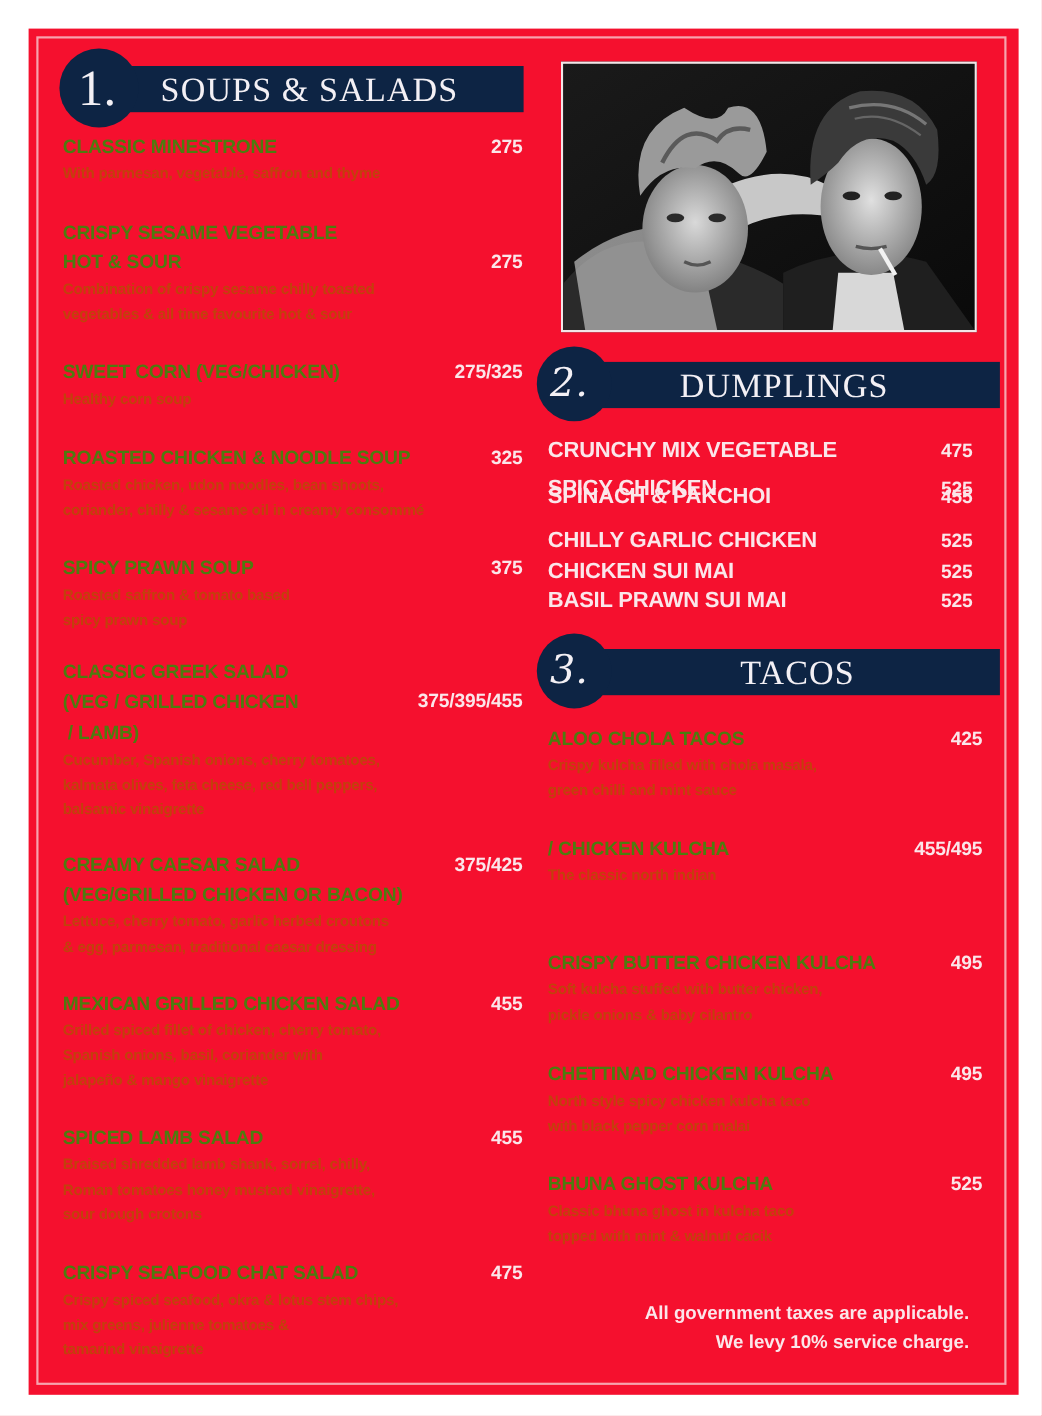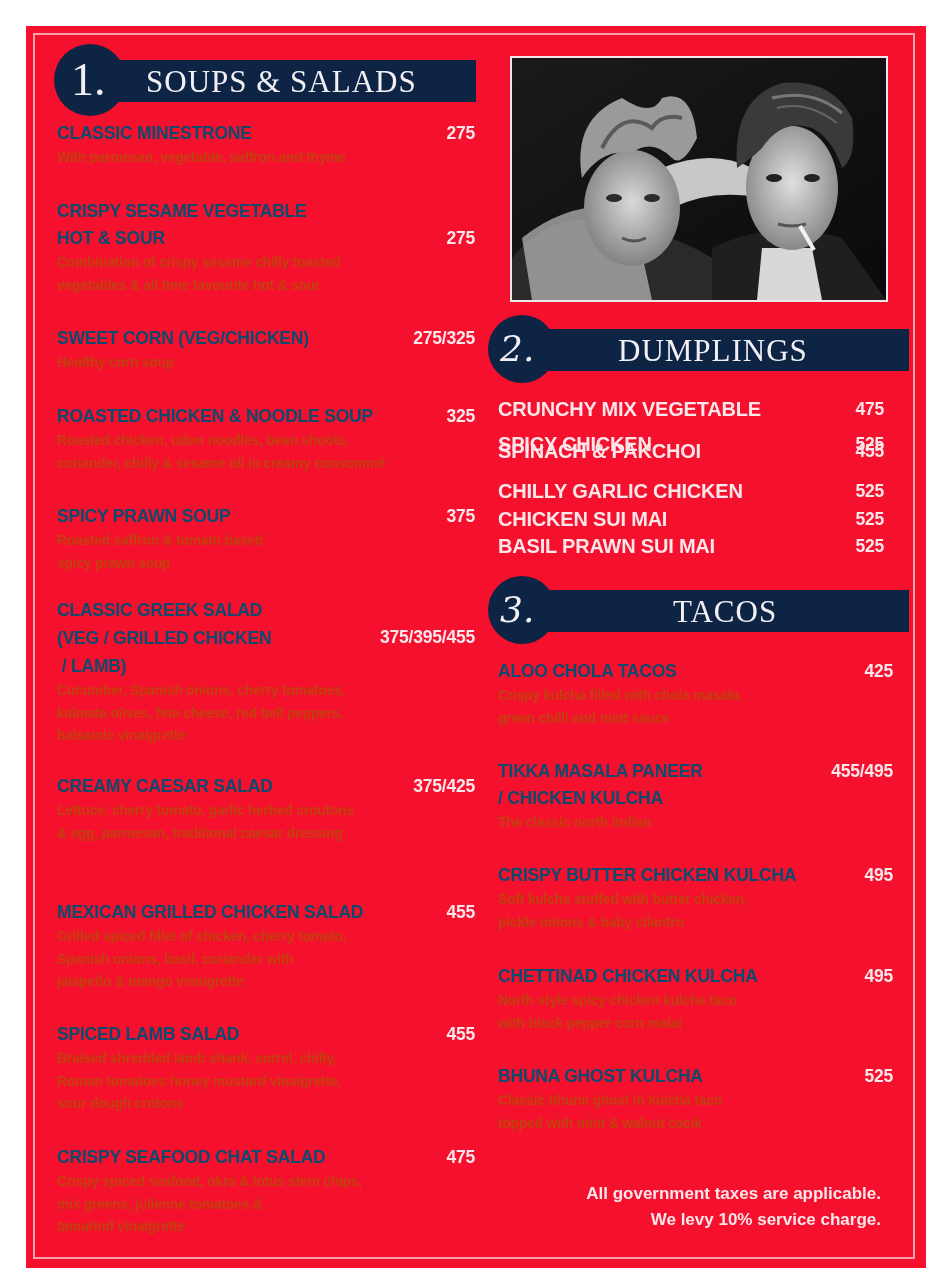--- a/index.html
+++ b/index.html
@@ -6,21 +6,21 @@
   body { width:947px; height:1287px; position:relative; overflow:hidden; font-family:"Liberation Sans", sans-serif; }
   .panel { position:absolute; left:26px; top:26px; width:900px; height:1242px; background:#f5102e; }
   .inner-border { position:absolute; left:33px; top:33px; width:882px; height:1226px; border:2px solid #f7a3ae; box-sizing:border-box; }
   .sec-head { position:absolute; height:42px; }
   .sec-head .bar { position:absolute; top:0; height:42px; background:#0d2444; }
   .sec-head .circle { position:absolute; border-radius:50%; background:#0d2444; }
   .sec-head .num { position:absolute; color:#f3f0f5; font-family:"DejaVu Serif", serif; font-style:italic; }
   .sec-head .num.n1 { font-style:normal; font-family:"Liberation Serif", serif; }
   .sec-head .title { position:absolute; top:0; height:42px; line-height:44px; color:#f3f0f5; font-family:"Liberation Serif", serif; font-size:31px; letter-spacing:1px; white-space:nowrap; }
   .item { position:absolute; }
-  .item .name { color:#0c4a6e; font-weight:bold; font-size:17.5px; line-height:27px; font-family:"Liberation Sans", sans-serif; letter-spacing:-0.2px; }
+  .item .name { color:#4d7c0f; font-weight:bold; font-size:17.5px; line-height:27px; font-family:"Liberation Sans", sans-serif; letter-spacing:-0.2px; }
   .item .price { position:absolute; right:0; color:#fbe6ea; font-weight:bold; font-size:17.5px; line-height:27px; text-align:right; letter-spacing:-0.2px; }
   .item .desc { color:#c2410c; font-weight:bold; font-size:13.8px; line-height:22.5px; letter-spacing:-0.2px; }
   .dump-row { position:absolute; left:498px; width:386px; height:27px; }
   .dump-row .name { position:absolute; left:0; color:#fbe6ea; font-weight:bold; font-size:20px; line-height:27px; letter-spacing:-0.2px; }
   .dump-row .price { position:absolute; right:0; color:#fbe6ea; font-weight:bold; font-size:17.5px; line-height:27px; letter-spacing:-0.2px; }
   .photo { position:absolute; left:510px; top:56px; width:378px; height:246px; border:2px solid #f2e6e8; box-sizing:border-box; overflow:hidden; background:#111; }
   .footer-note { position:absolute; right:66px; top:1181px; text-align:right; color:#fbe6ea; font-weight:bold; font-size:17px; line-height:26px; }
 </style>
 </head>
 <body>
@@ -75,20 +75,21 @@
   <div class="name" style="line-height:28px;">(VEG / GRILLED CHICKEN</div>
   <div class="name" style="line-height:28px; white-space:pre;"> / LAMB)</div>
   <div class="desc">Cucumber, Spanish onions, cherry tomatoes,</div>
   <div class="desc">kalmata olives, feta cheese, red bell peppers,</div>
   <div class="desc">balsamic vinaigrette</div>
 </div>
 
 <div class="item" style="left:57px; top:773px; width:418px;">
   <div class="price" style="top:0;">375/425</div>
   <div class="name">CREAMY CAESAR SALAD</div>
+  <div class="name">(VEG/GRILLED CHICKEN OR BACON)</div>
   <div class="desc">Lettuce, cherry tomato, garlic herbed croutons</div>
   <div class="desc">&amp; egg, parmesan, traditional caesar dressing</div>
 </div>
 
 <div class="item" style="left:57px; top:899px; width:418px;">
   <div class="price" style="top:0;">455</div>
   <div class="name">MEXICAN GRILLED CHICKEN SALAD</div>
   <div class="desc">Grilled spiced fillet of chicken, cherry tomato,</div>
   <div class="desc">Spanish onions, basil, coriander with</div>
   <div class="desc">jalapeño &amp; mango vinaigrette</div>
@@ -200,21 +201,20 @@
 
 <div class="item" style="left:498px; top:658px; width:395px;">
   <div class="price" style="top:0;">425</div>
   <div class="name">ALOO CHOLA TACOS</div>
   <div class="desc">Crispy kulcha filled with chola masala,</div>
   <div class="desc">green chilli and mint sauce</div>
 </div>
 
 <div class="item" style="left:498px; top:758px; width:395px;">
   <div class="price" style="top:0;">455/495</div>
-  <div class="name">TIKKA MASALA PANEER</div>
   <div class="name">/ CHICKEN KULCHA</div>
   <div class="desc">The classic north indian</div>
 </div>
 
 <div class="item" style="left:498px; top:862px; width:395px;">
   <div class="price" style="top:0;">495</div>
   <div class="name">CRISPY BUTTER CHICKEN KULCHA</div>
   <div class="desc">Soft kulcha stuffed with butter chicken,</div>
   <div class="desc">pickle onions &amp; baby cilantro</div>
 </div>

